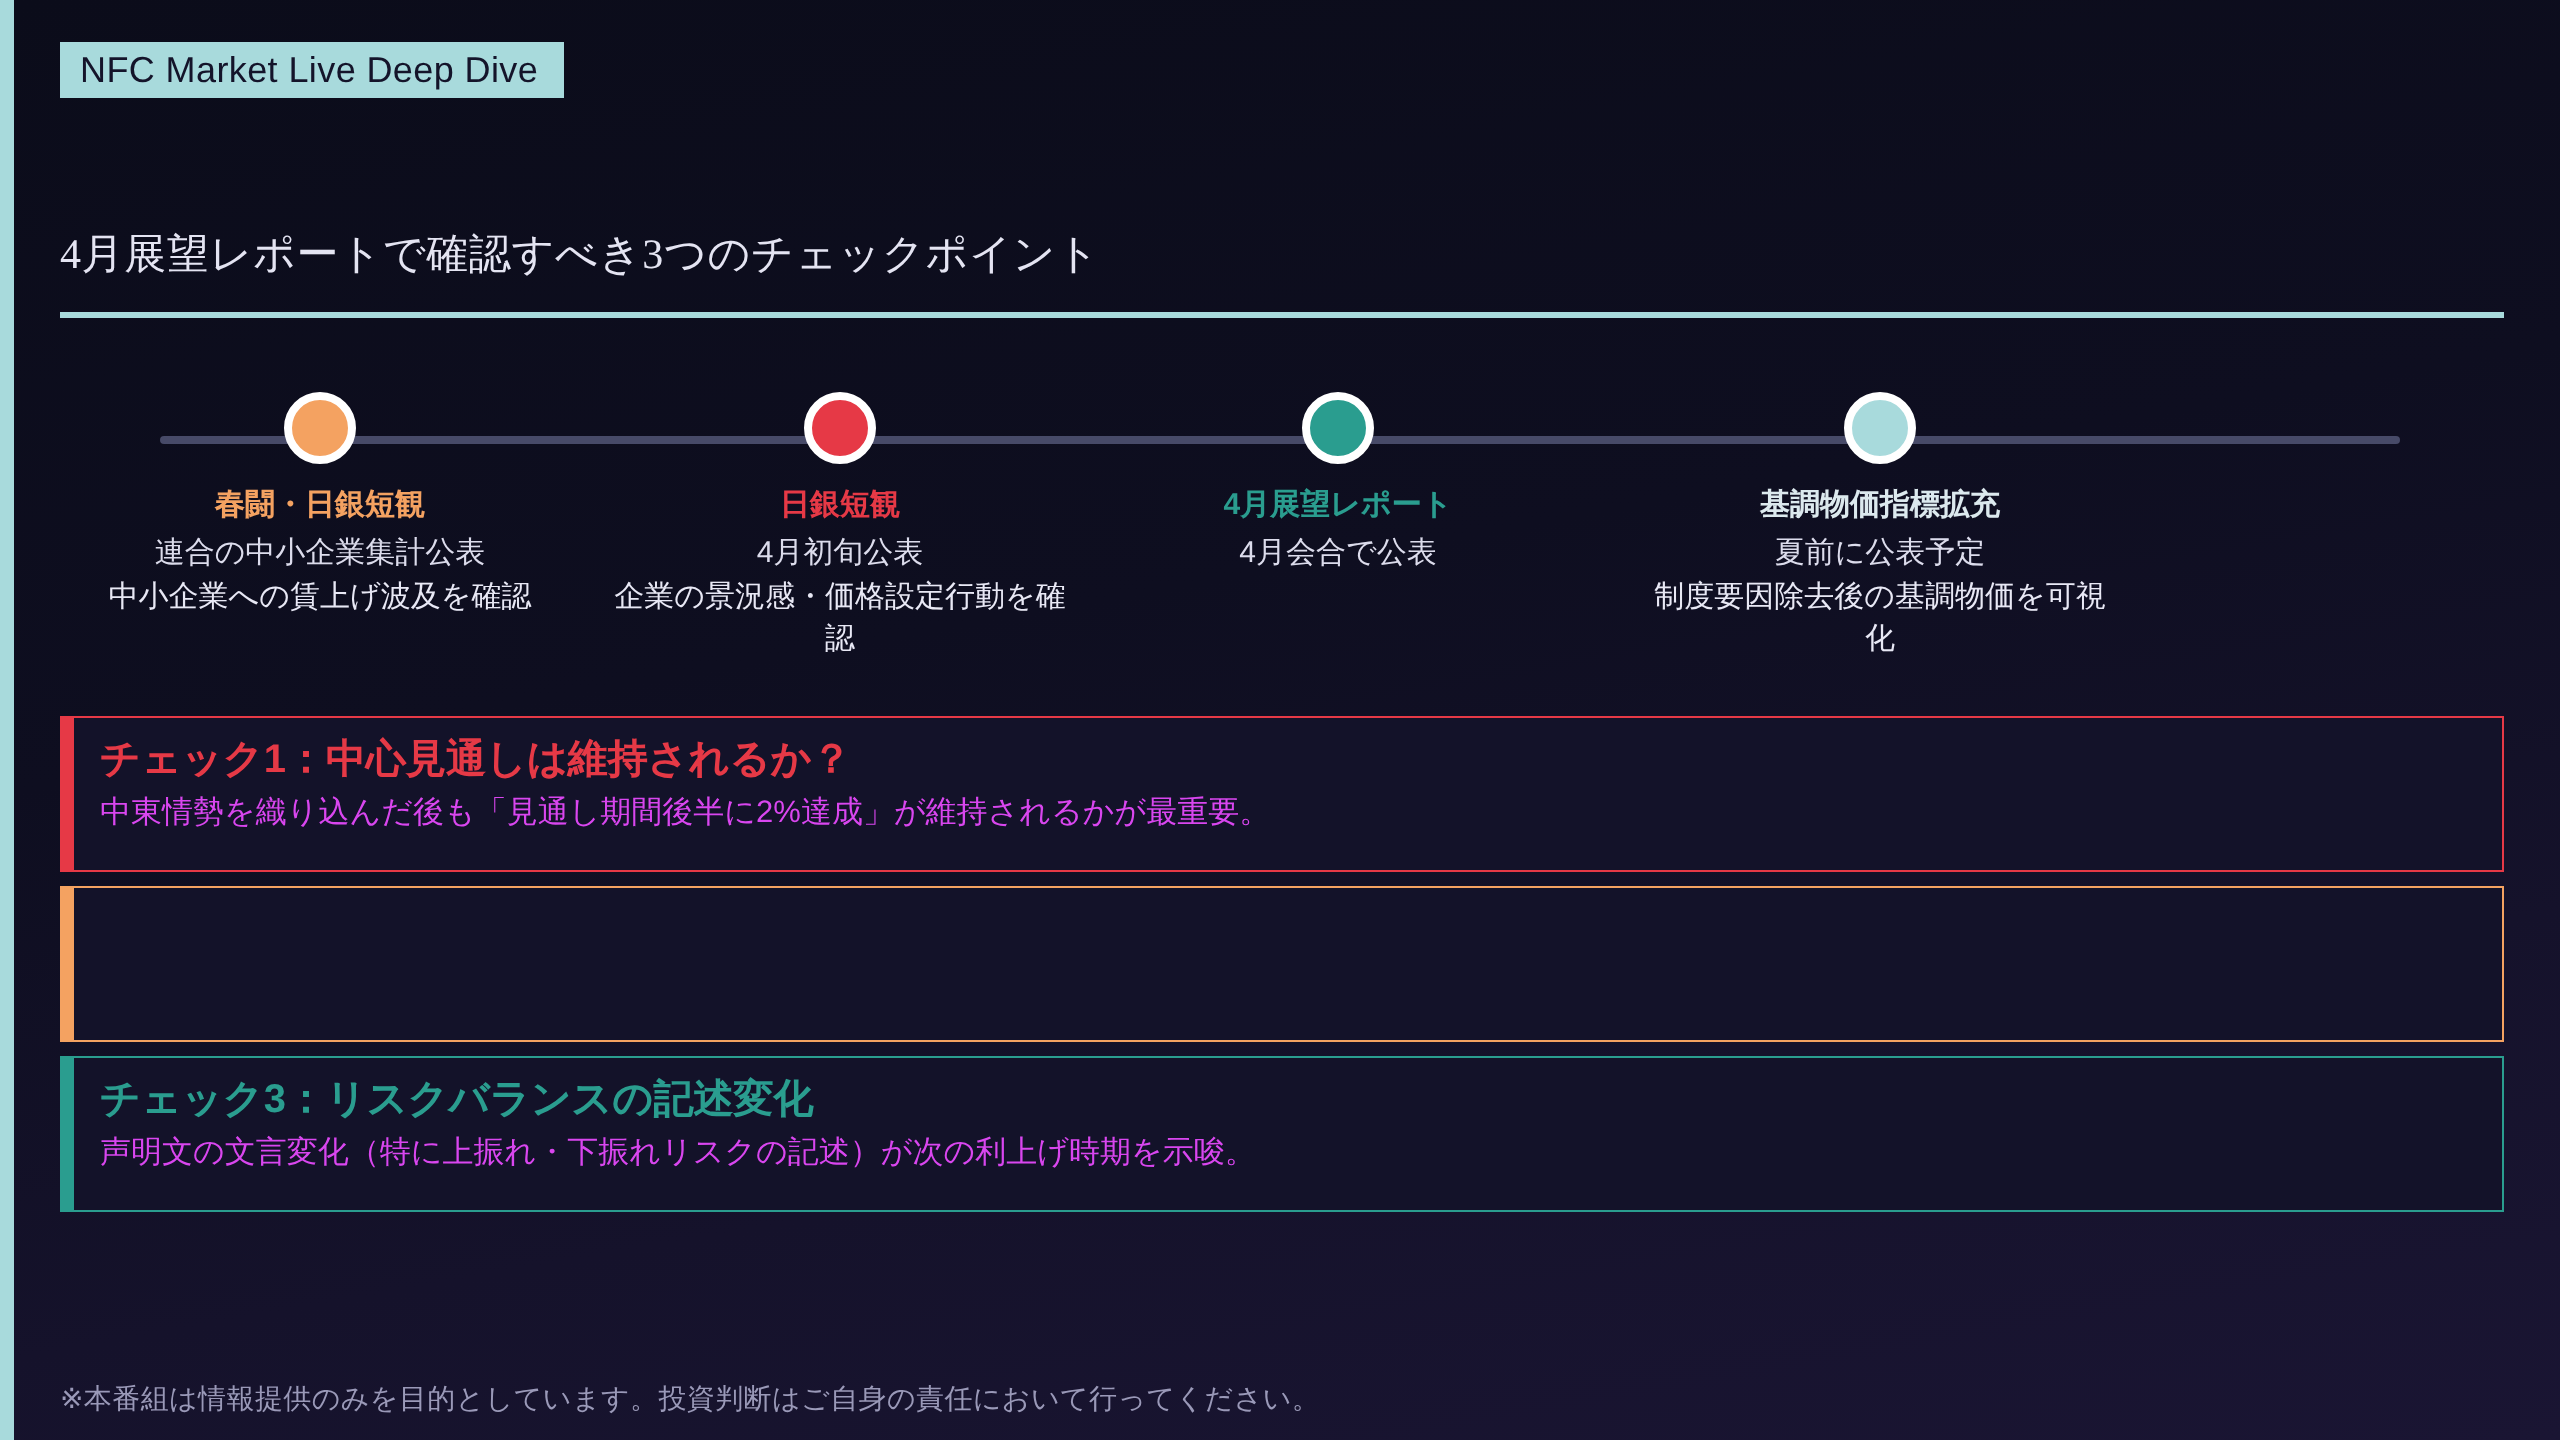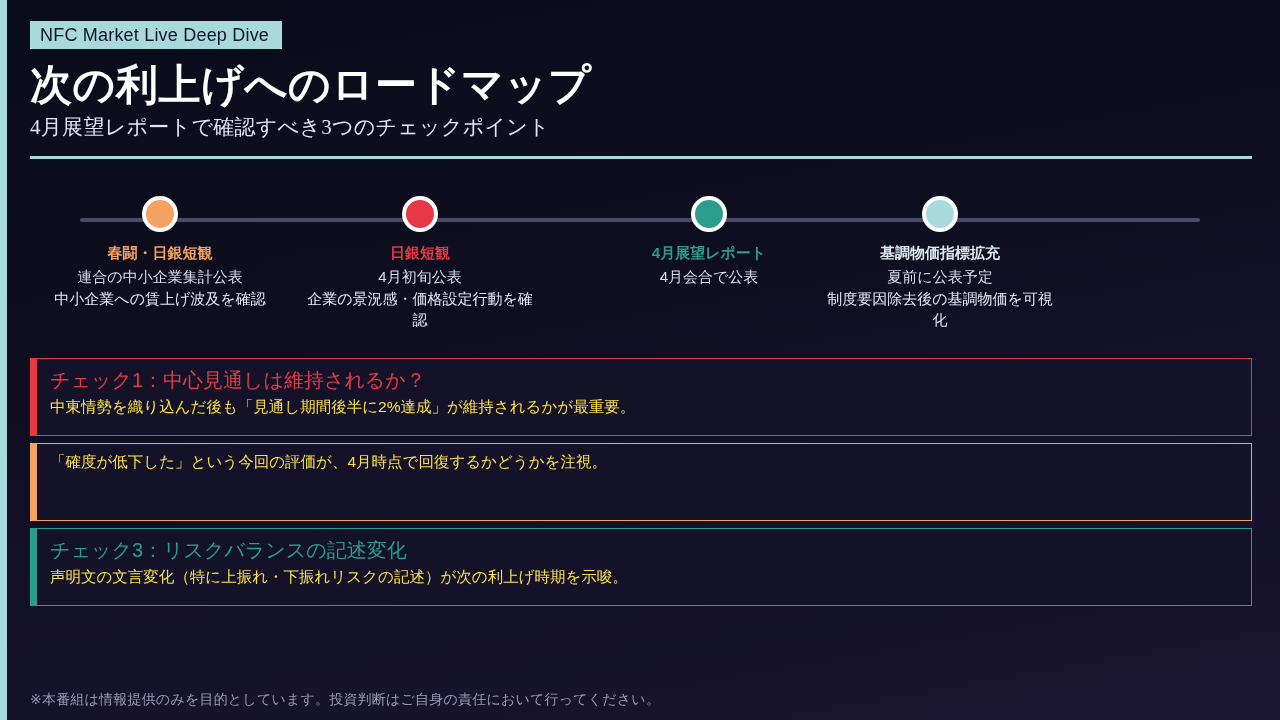--- a/index.html
+++ b/index.html
@@ -84,59 +84,58 @@
     margin-bottom:7px;
     background:#131229;
     border:1px solid;
     border-left:0;
     padding:6px 14px 0 20px;
   }
   .card .accent{
     position:absolute; left:0; top:0; bottom:0; width:7px;
   }
   .card-title{
-    font-size:20px; font-weight:normal; line-height:30px; white-space:nowrap;
+    font-size:20px; font-weight:bold; line-height:30px; white-space:nowrap;
   }
   .card-body{
-    font-size:15.5px; color:#fde047; line-height:24px; white-space:nowrap;
+    font-size:15.5px; color:#d946ef; line-height:24px; white-space:nowrap;
   }
   
   .footer{
     position:absolute; left:30px; top:691px;
     font-size:14px; color:#9a99b8; letter-spacing:.2px; white-space:nowrap;
   }
 </style>
 </head>
 <body>
 
 <div id="slide">
 
   <div class="left-bar"></div>
 
   <div class="badge">NFC Market Live  Deep Dive</div>
-  <div class="title">次の利上げへのロードマップ</div>
   <div class="subtitle">4月展望レポートで確認すべき3つのチェックポイント</div>
   <div class="rule"></div>
 
   <div class="timeline">
     <div class="tl-line"></div>
     <div id="tl-nodes">
         <div class="tl-node" style="left: 160px;">
           <span class="tl-dot" style="background: rgb(244, 162, 97);"></span>
           <div class="tl-name" style="color: rgb(244, 162, 97);">春闘・日銀短観</div>
           <div class="tl-when">連合の中小企業集計公表</div>
           <div class="tl-desc">中小企業への賃上げ波及を確認</div>
         </div>
         <div class="tl-node" style="left: 420px;">
           <span class="tl-dot" style="background: rgb(230, 57, 70);"></span>
           <div class="tl-name" style="color: rgb(230, 57, 70);">日銀短観</div>
           <div class="tl-when">4月初旬公表</div>
           <div class="tl-desc">企業の景況感・価格設定行動を確認</div>
         </div>
-        <div class="tl-node" style="left: 709px;">
+        <div class="tl-node" style="left: 669px;">
           <span class="tl-dot" style="background: rgb(42, 157, 143);"></span>
           <div class="tl-name" style="color: rgb(42, 157, 143);">4月展望レポート</div>
           <div class="tl-when">4月会合で公表</div>
         </div>
         <div class="tl-node" style="left: 940px;">
           <span class="tl-dot" style="background: rgb(168, 218, 220);"></span>
           <div class="tl-name" style="color: rgb(220, 233, 238);">基調物価指標拡充</div>
           <div class="tl-when">夏前に公表予定</div>
           <div class="tl-desc">制度要因除去後の基調物価を可視化</div>
         </div>
@@ -144,21 +143,20 @@
   </div>
 
   <div class="cards" id="cards">
       <div class="card" style="border-color: rgb(230, 57, 70);">
         <span class="accent" style="background: rgb(230, 57, 70);"></span>
         <div class="card-title" style="color: rgb(230, 57, 70);">チェック1：中心見通しは維持されるか？</div>
         <div class="card-body">中東情勢を織り込んだ後も「見通し期間後半に2%達成」が維持されるかが最重要。</div>
       </div>
       <div class="card" style="border-color: rgb(244, 162, 97);">
         <span class="accent" style="background: rgb(244, 162, 97);"></span>
-        <div class="card-body">「確度が低下した」という今回の評価が、4月時点で回復するかどうかを注視。</div>
       </div>
       <div class="card" style="border-color: rgb(42, 157, 143);">
         <span class="accent" style="background: rgb(42, 157, 143);"></span>
         <div class="card-title" style="color: rgb(42, 157, 143);">チェック3：リスクバランスの記述変化</div>
         <div class="card-body">声明文の文言変化（特に上振れ・下振れリスクの記述）が次の利上げ時期を示唆。</div>
       </div>
     </div>
 
   <div class="footer">※本番組は情報提供のみを目的としています。投資判断はご自身の責任において行ってください。</div>
 

